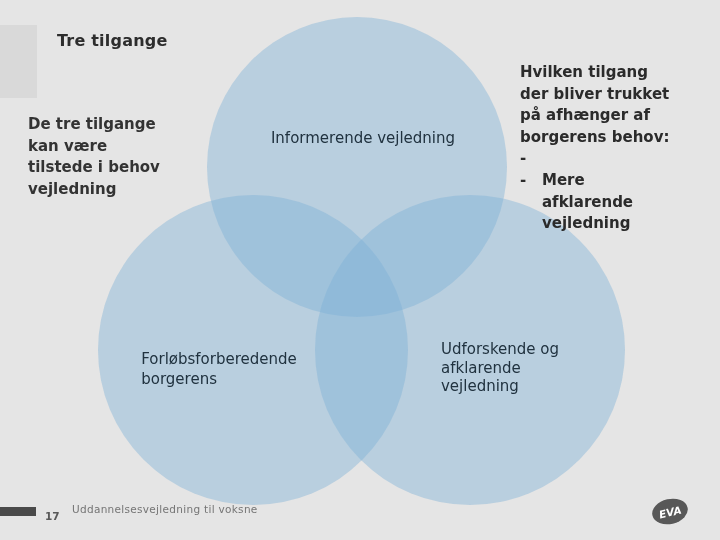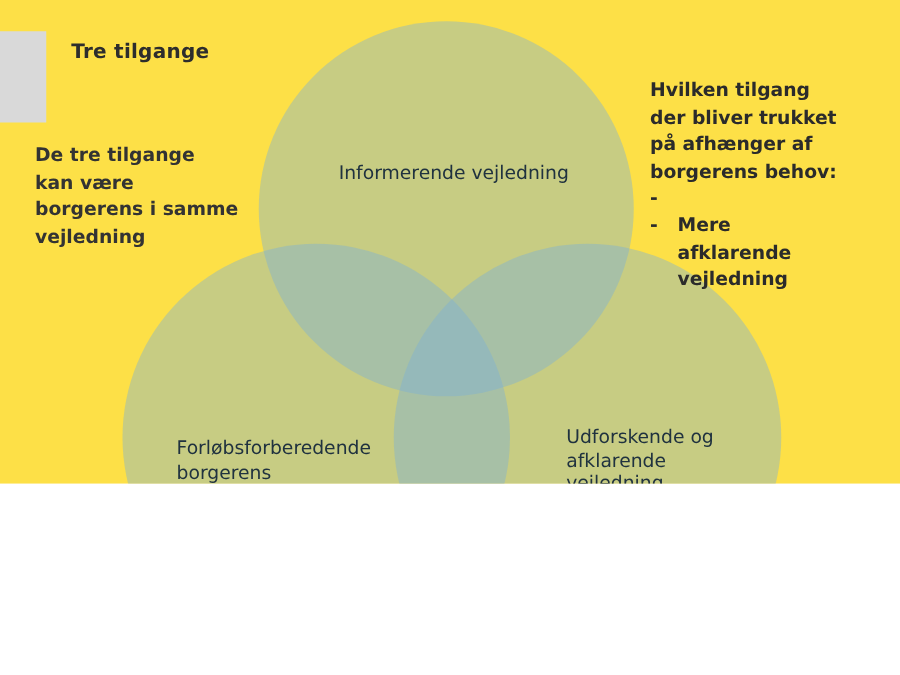--- a/index.html
+++ b/index.html
@@ -1,38 +1,38 @@
 <!DOCTYPE html>
 <html><head>
 <meta charset="utf-8">
 <style>
   html,body{margin:0;padding:0;background:#fff;}
   .slide{
-    position:relative;width:720px;height:387px;overflow:hidden;background:#fde047;
+    position:relative;width:720px;height:540px;overflow:hidden;background:#e5e5e5;
     font-family:"DejaVu Sans","Liberation Sans",sans-serif;
   }
   .accent-block{
     position:absolute;left:0;top:25px;width:37px;height:73px;background:#d9d9d9;
   }
   .slide-title{
     position:absolute;left:57px;top:31px;font-size:16px;font-weight:bold;color:#2d2d2d;
     letter-spacing:0.2px;
   }
   .side-note{
     position:absolute;left:28px;top:114px;width:200px;font-size:15px;font-weight:bold;
     color:#333333;line-height:21.5px;white-space:pre;
   }
   .venn-svg{position:absolute;left:0;top:0;}
   .venn-label{
     position:absolute;transform:translate(-50%,-50%);text-align:left;
     font-size:15px;color:#20323f;line-height:19.5px;white-space:pre;
   }
   .venn-label.l-informerende{left:363px;top:139px;}
   .venn-label.l-forlobs{left:219px;top:369px;}
-  .venn-label.l-udforsk{left:500px;top:368px;line-height:18.5px;margin-left:12px;}
+  .venn-label.l-udforsk{left:500px;top:368px;line-height:18.5px;}
   .need-note{
     position:absolute;left:520px;top:62px;width:200px;font-size:15px;font-weight:bold;
     color:#2b2b2b;line-height:21.6px;
   }
   .need-intro{white-space:pre;}
   .bullet-row{display:flex;align-items:flex-start;}
   .bullet-marker{width:22px;flex:none;}
   .bullet-text{white-space:pre;}
   .footer-bar{position:absolute;left:0;top:507px;width:36px;height:9px;background:#4a4a4a;}
   .footer-page{
@@ -60,21 +60,21 @@
     <circle cx="253" cy="350" r="155" fill-opacity="0.42" fill="#7db0d7"></circle>
     <circle cx="470" cy="350" r="155" fill-opacity="0.42" fill="#7db0d7"></circle>
   </svg>
 
   <div class="accent-block"></div>
 
   <div class="slide-title">Tre tilgange</div>
 
   <div class="side-note">De tre tilgange
 kan være
-borgerens i samme
+tilstede i behov
 vejledning</div>
 
   <div class="venn-label l-informerende">Informerende vejledning</div>
   <div class="venn-label l-forlobs">Forløbsforberedende
 borgerens</div>
   <div class="venn-label l-udforsk">Udforskende og
 afklarende
 vejledning</div>
 
   <div class="need-note">
@@ -88,18 +88,19 @@
     <div class="bullet-row">
       <span class="bullet-marker">-</span>
       <span class="bullet-text">Mere
 afklarende
 vejledning</span>
     </div>
   </div>
 
   <div class="footer-bar"></div>
   <div class="footer-page">17</div>
+  <div class="footer-title">Uddannelsesvejledning til voksne</div>
 
   <div class="eva-logo">
     <span class="eva-logo-text">EVA</span>
   </div>
 
 </div>
 
 </body></html>

